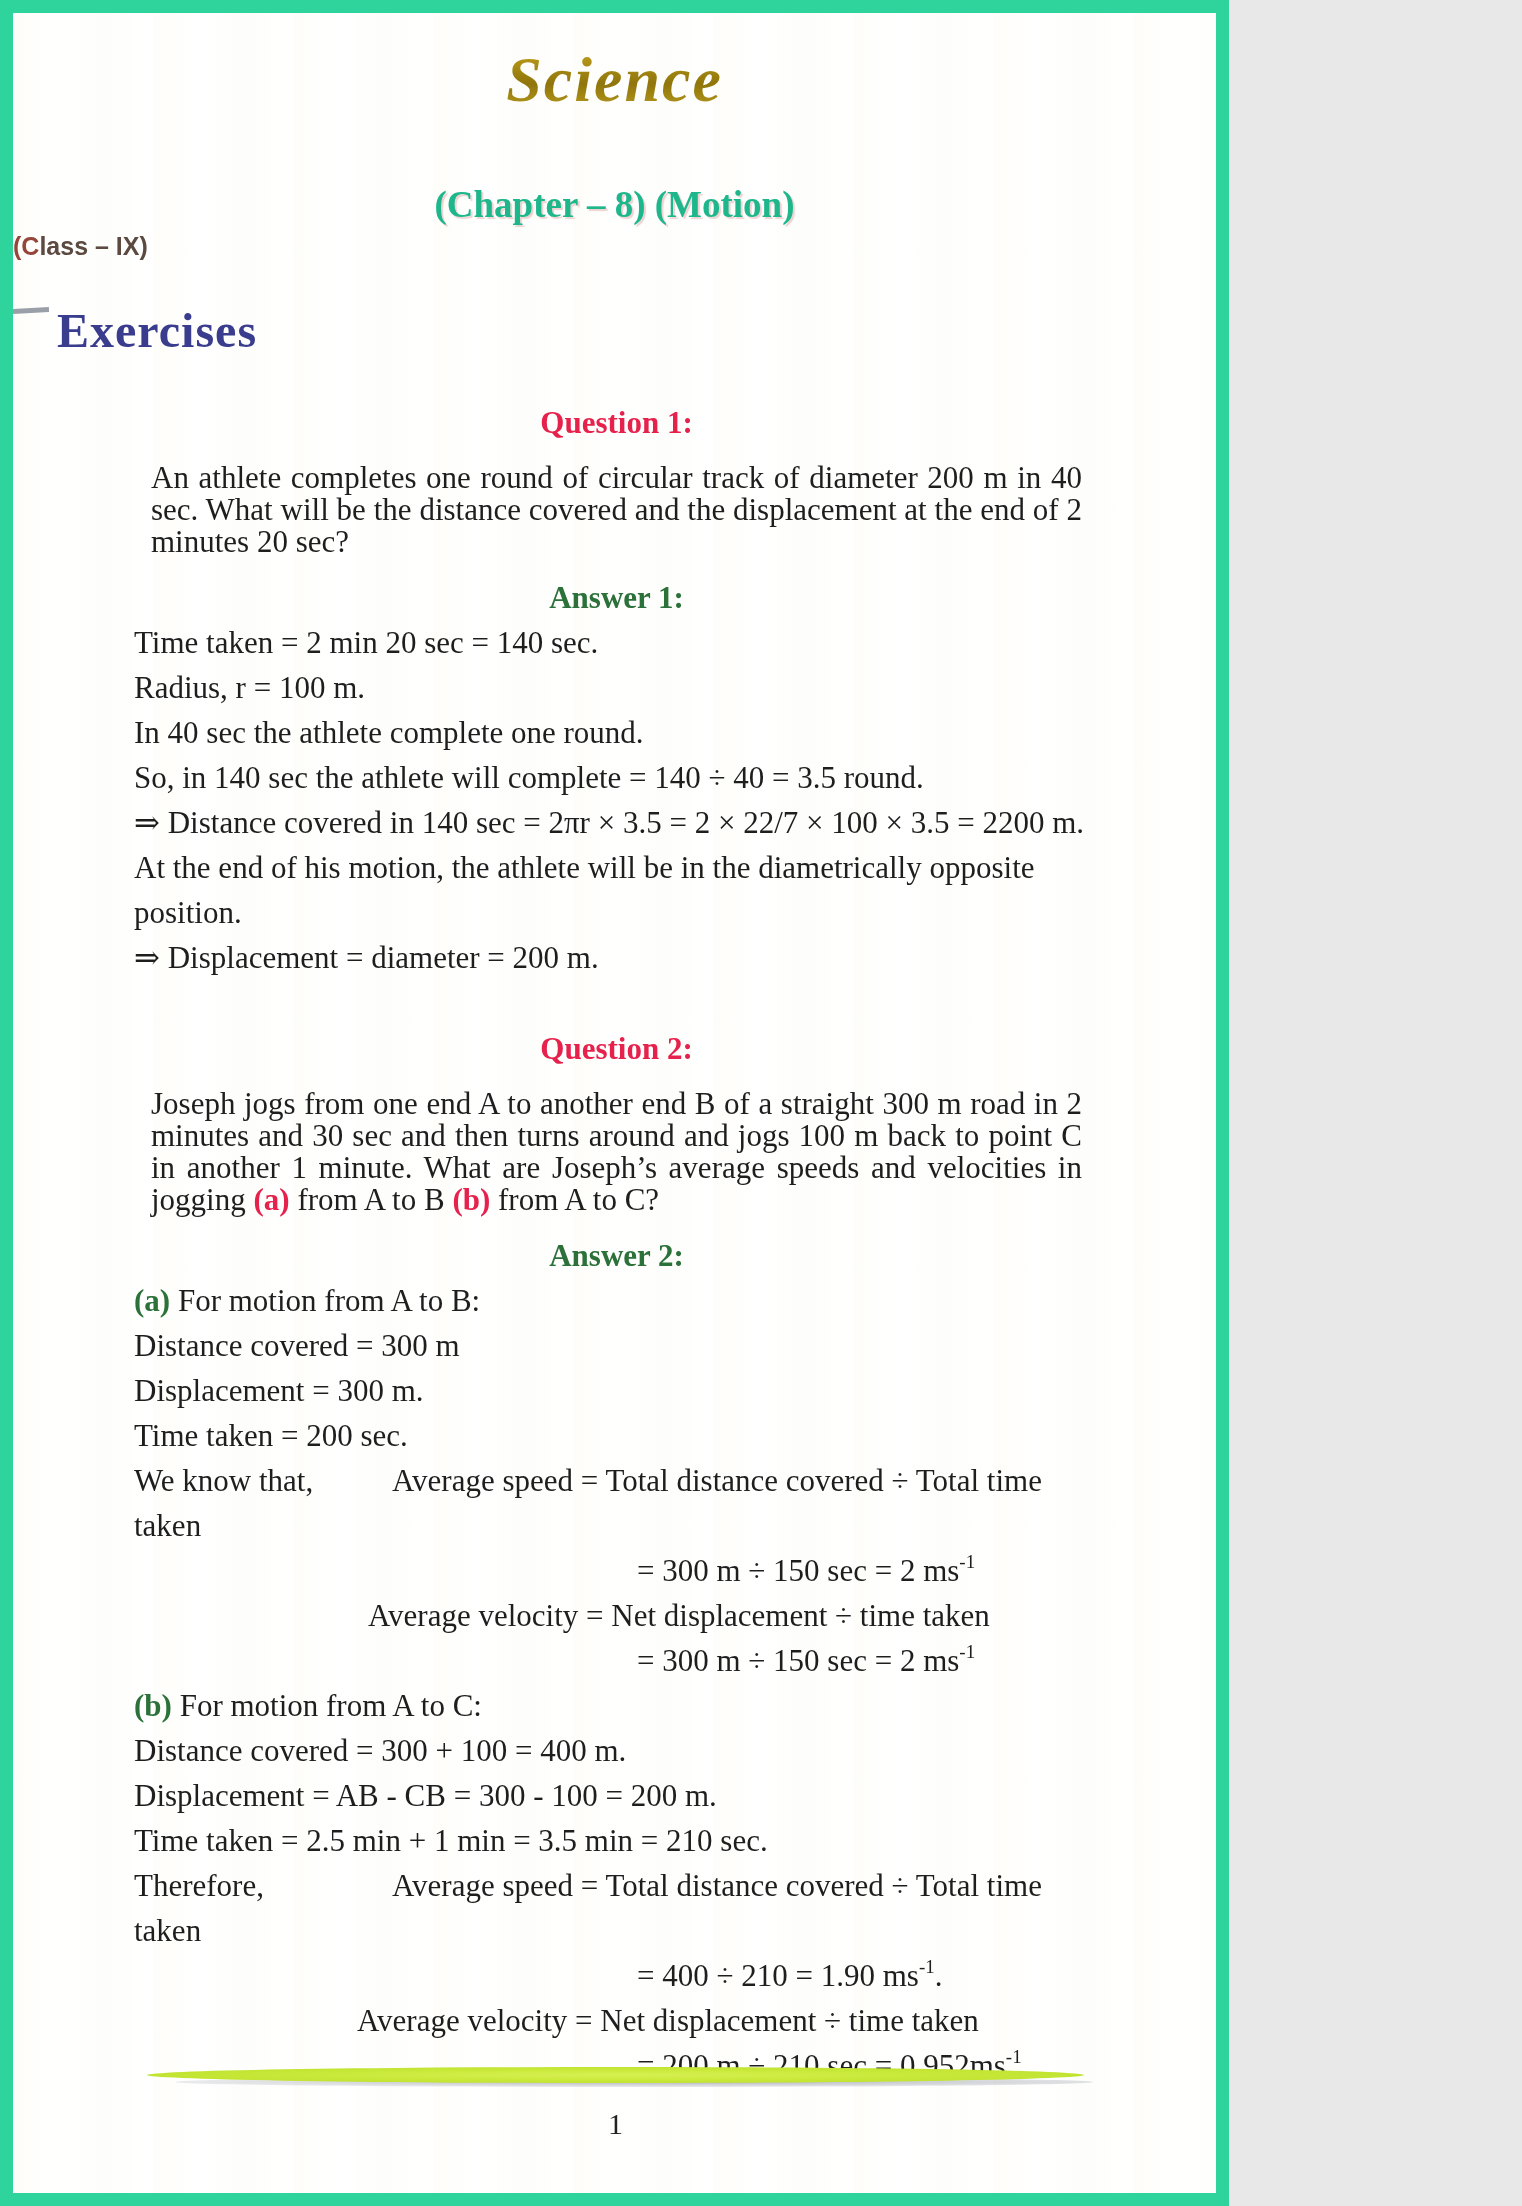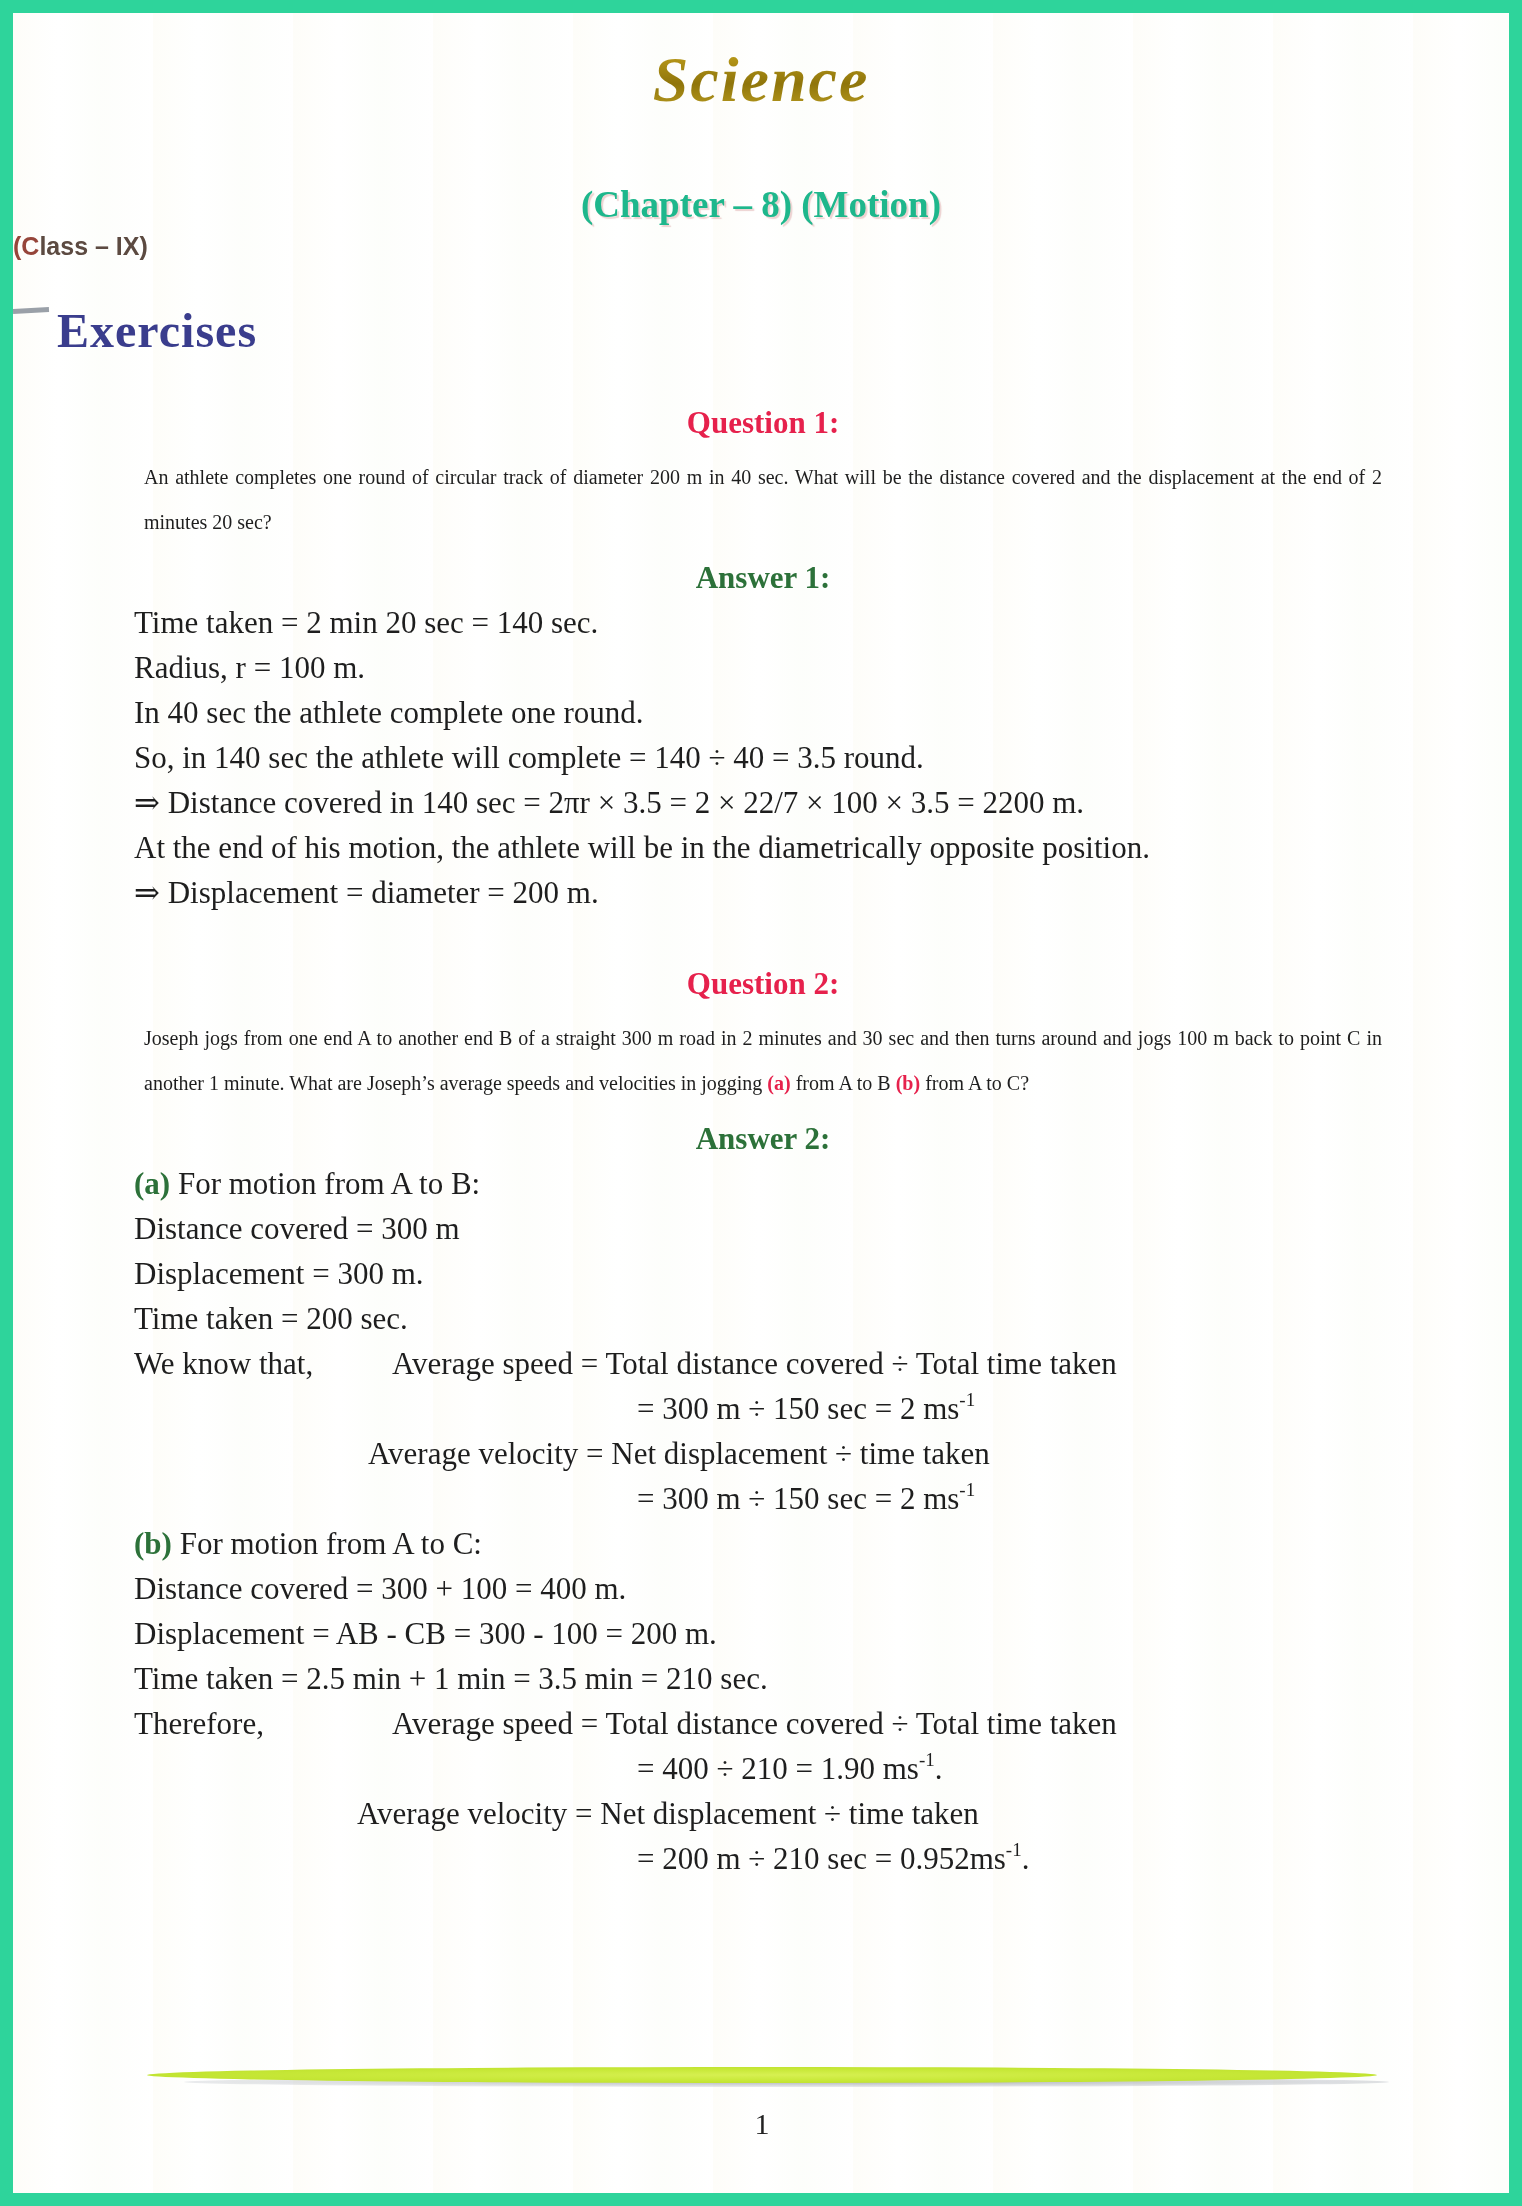--- a/index.html
+++ b/index.html
@@ -1,18 +1,18 @@
 <!DOCTYPE html>
 <html><head>
 <meta charset="utf-8">
 <style>
   html,body{margin:0;padding:0;background:#e8e8e8;}
   .page{
     position:relative;
-    width:1522px;height:2206px;
+    width:1229px;height:2206px;
     box-sizing:border-box;
     border:13px solid #2ed49b;
     background:#ffffff;
     background-image:repeating-linear-gradient(90deg,
       rgba(246,243,220,0.18) 0px, rgba(255,255,255,0) 45px,
       rgba(240,246,228,0.15) 90px, rgba(255,255,255,0) 140px);
     overflow:hidden;
     font-family:"Liberation Serif","DejaVu Serif",serif;
     color:#1e1e1e;
   }
@@ -59,21 +59,21 @@
     font-size:48px;font-weight:bold;color:#3a3d8d;letter-spacing:1px;
   }
 
   .q-label,.a-label{
     margin:0;font-size:31px;line-height:45px;font-weight:bold;text-align:center;
   }
   .q-label{color:#e6214c;}
   .a-label{color:#2c7139;}
   .q1-section{margin-top:42px;}
   .q2-section{margin-top:46px;}
-  .para{margin:10px;font-size:20px;line-height:45px;text-align:justify;}
+  .para{margin:17px;font-size:31px;line-height:32px;text-align:justify;}
   .line{font-size:31px;line-height:45px;}
   .marker-red{color:#e6214c;font-weight:bold;}
   .marker-green{color:#2c7139;font-weight:bold;}
   .prefix{display:inline-block;width:258px;}
   .eq-a{padding-left:503px;}
   .vel-a{padding-left:234px;}
   .eq-b{padding-left:503px;}
   .vel-b{padding-left:223px;}
   sup{font-size:19px;line-height:0;position:relative;top:-2px;}
 

